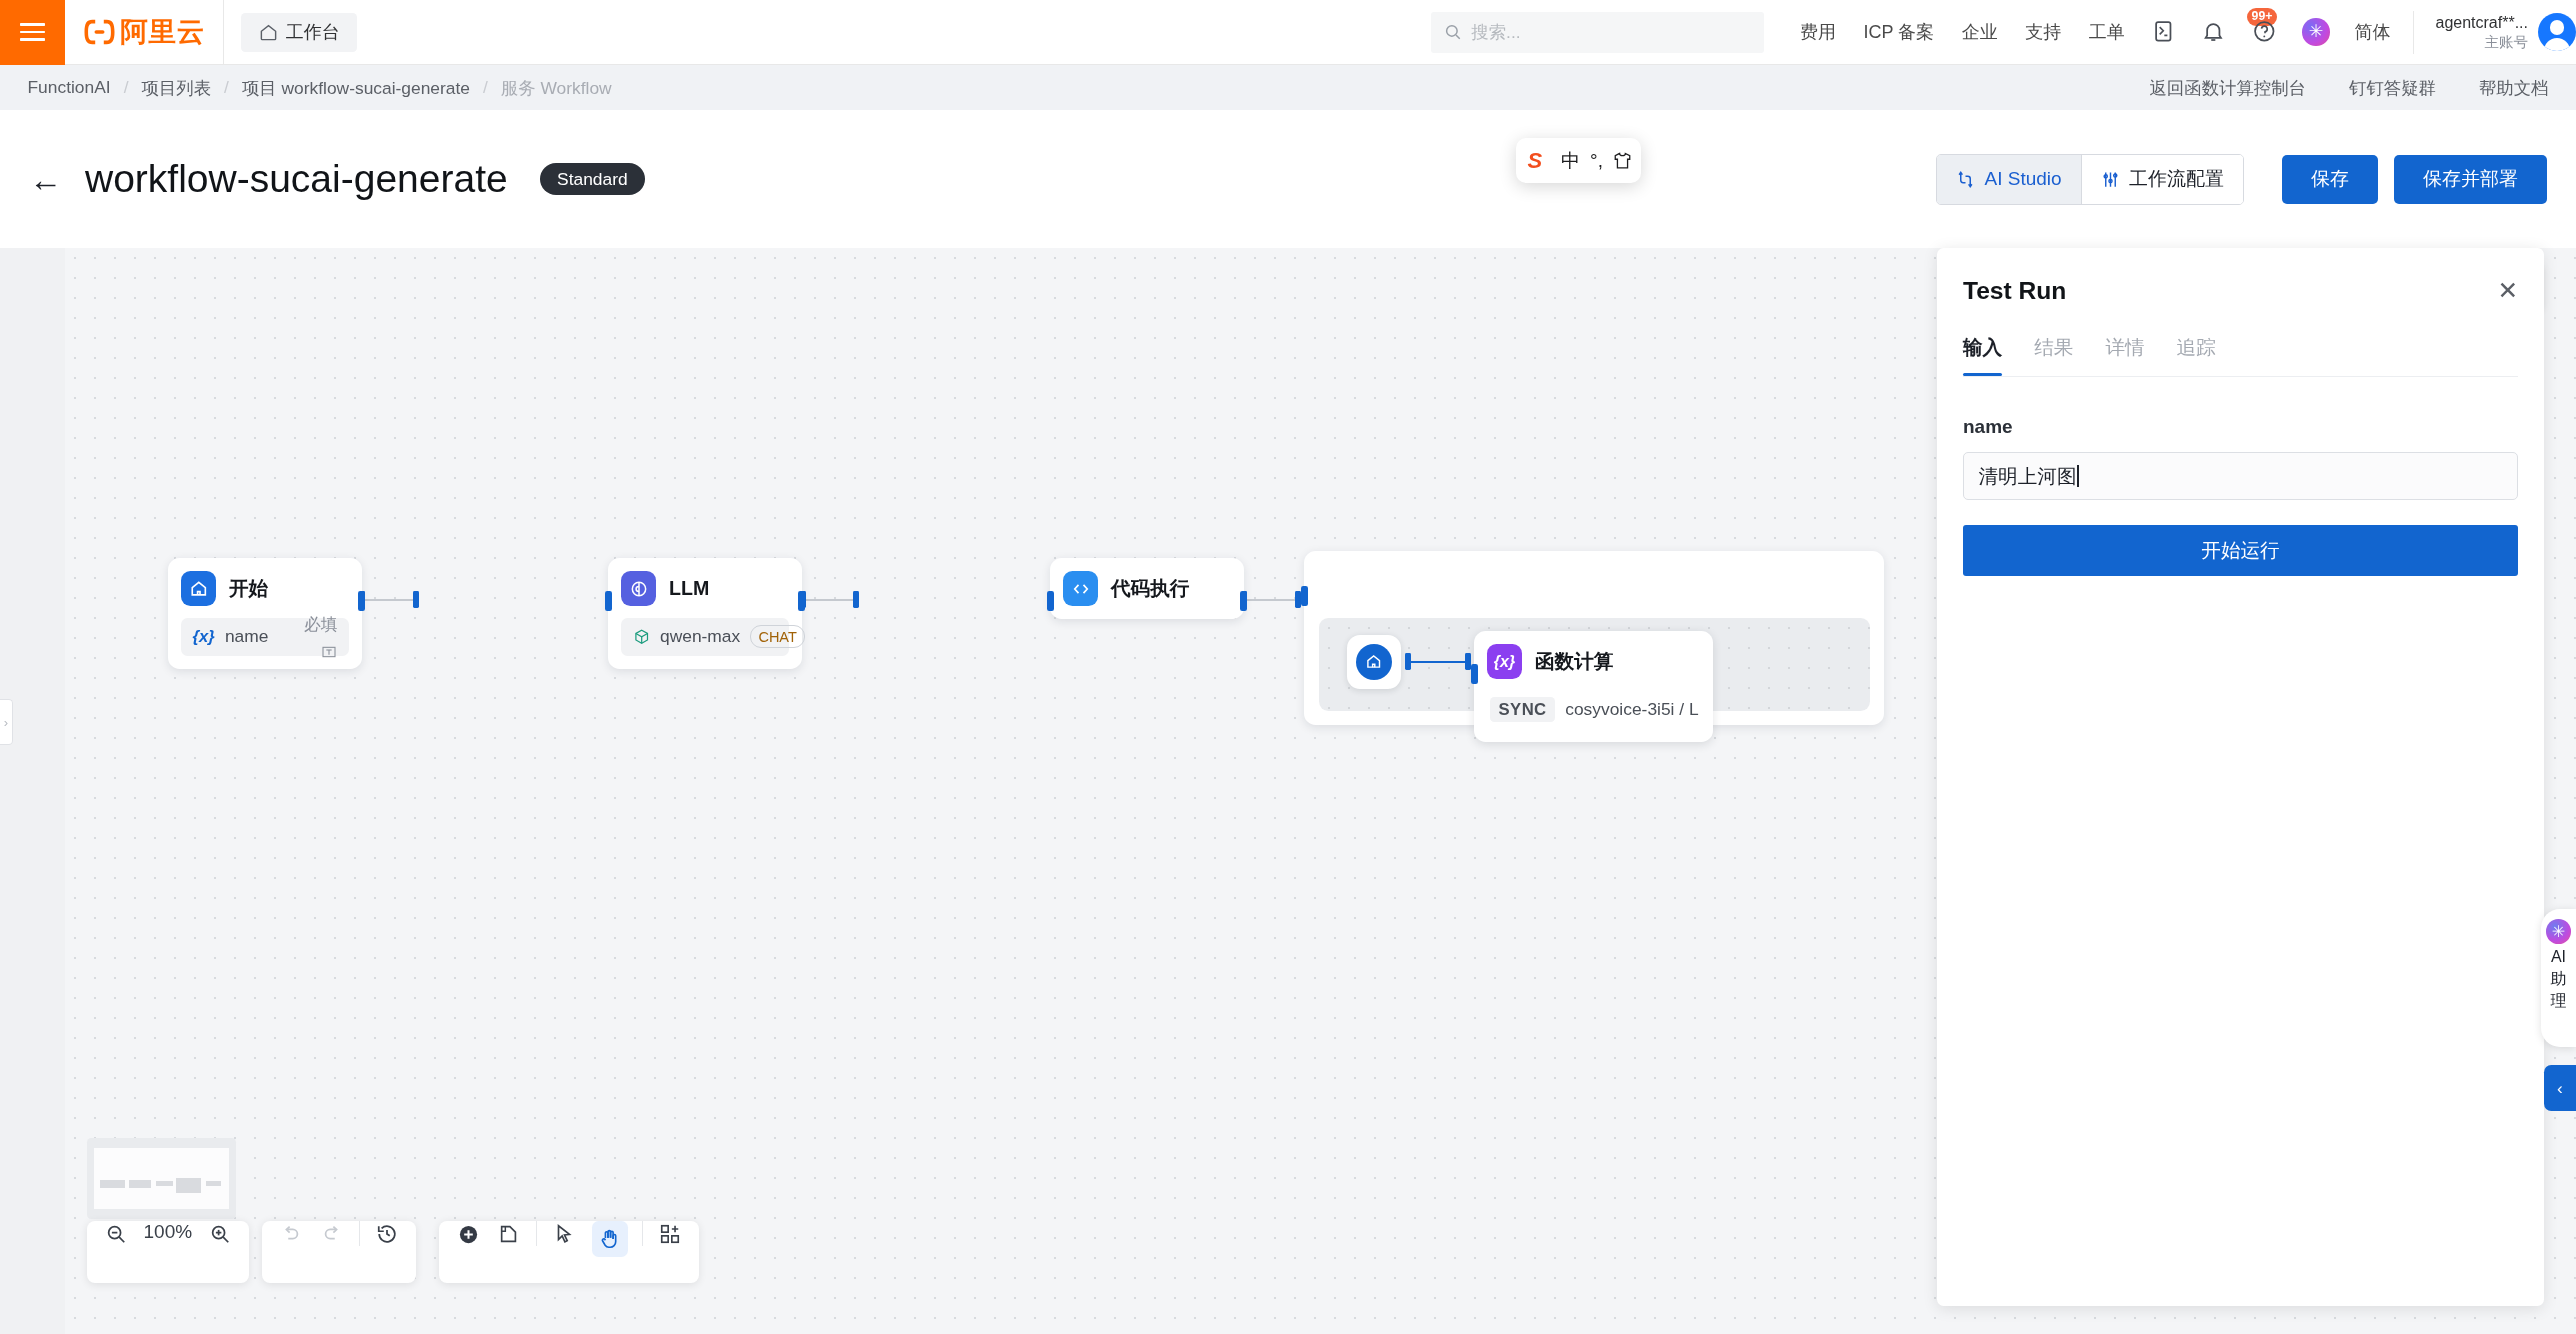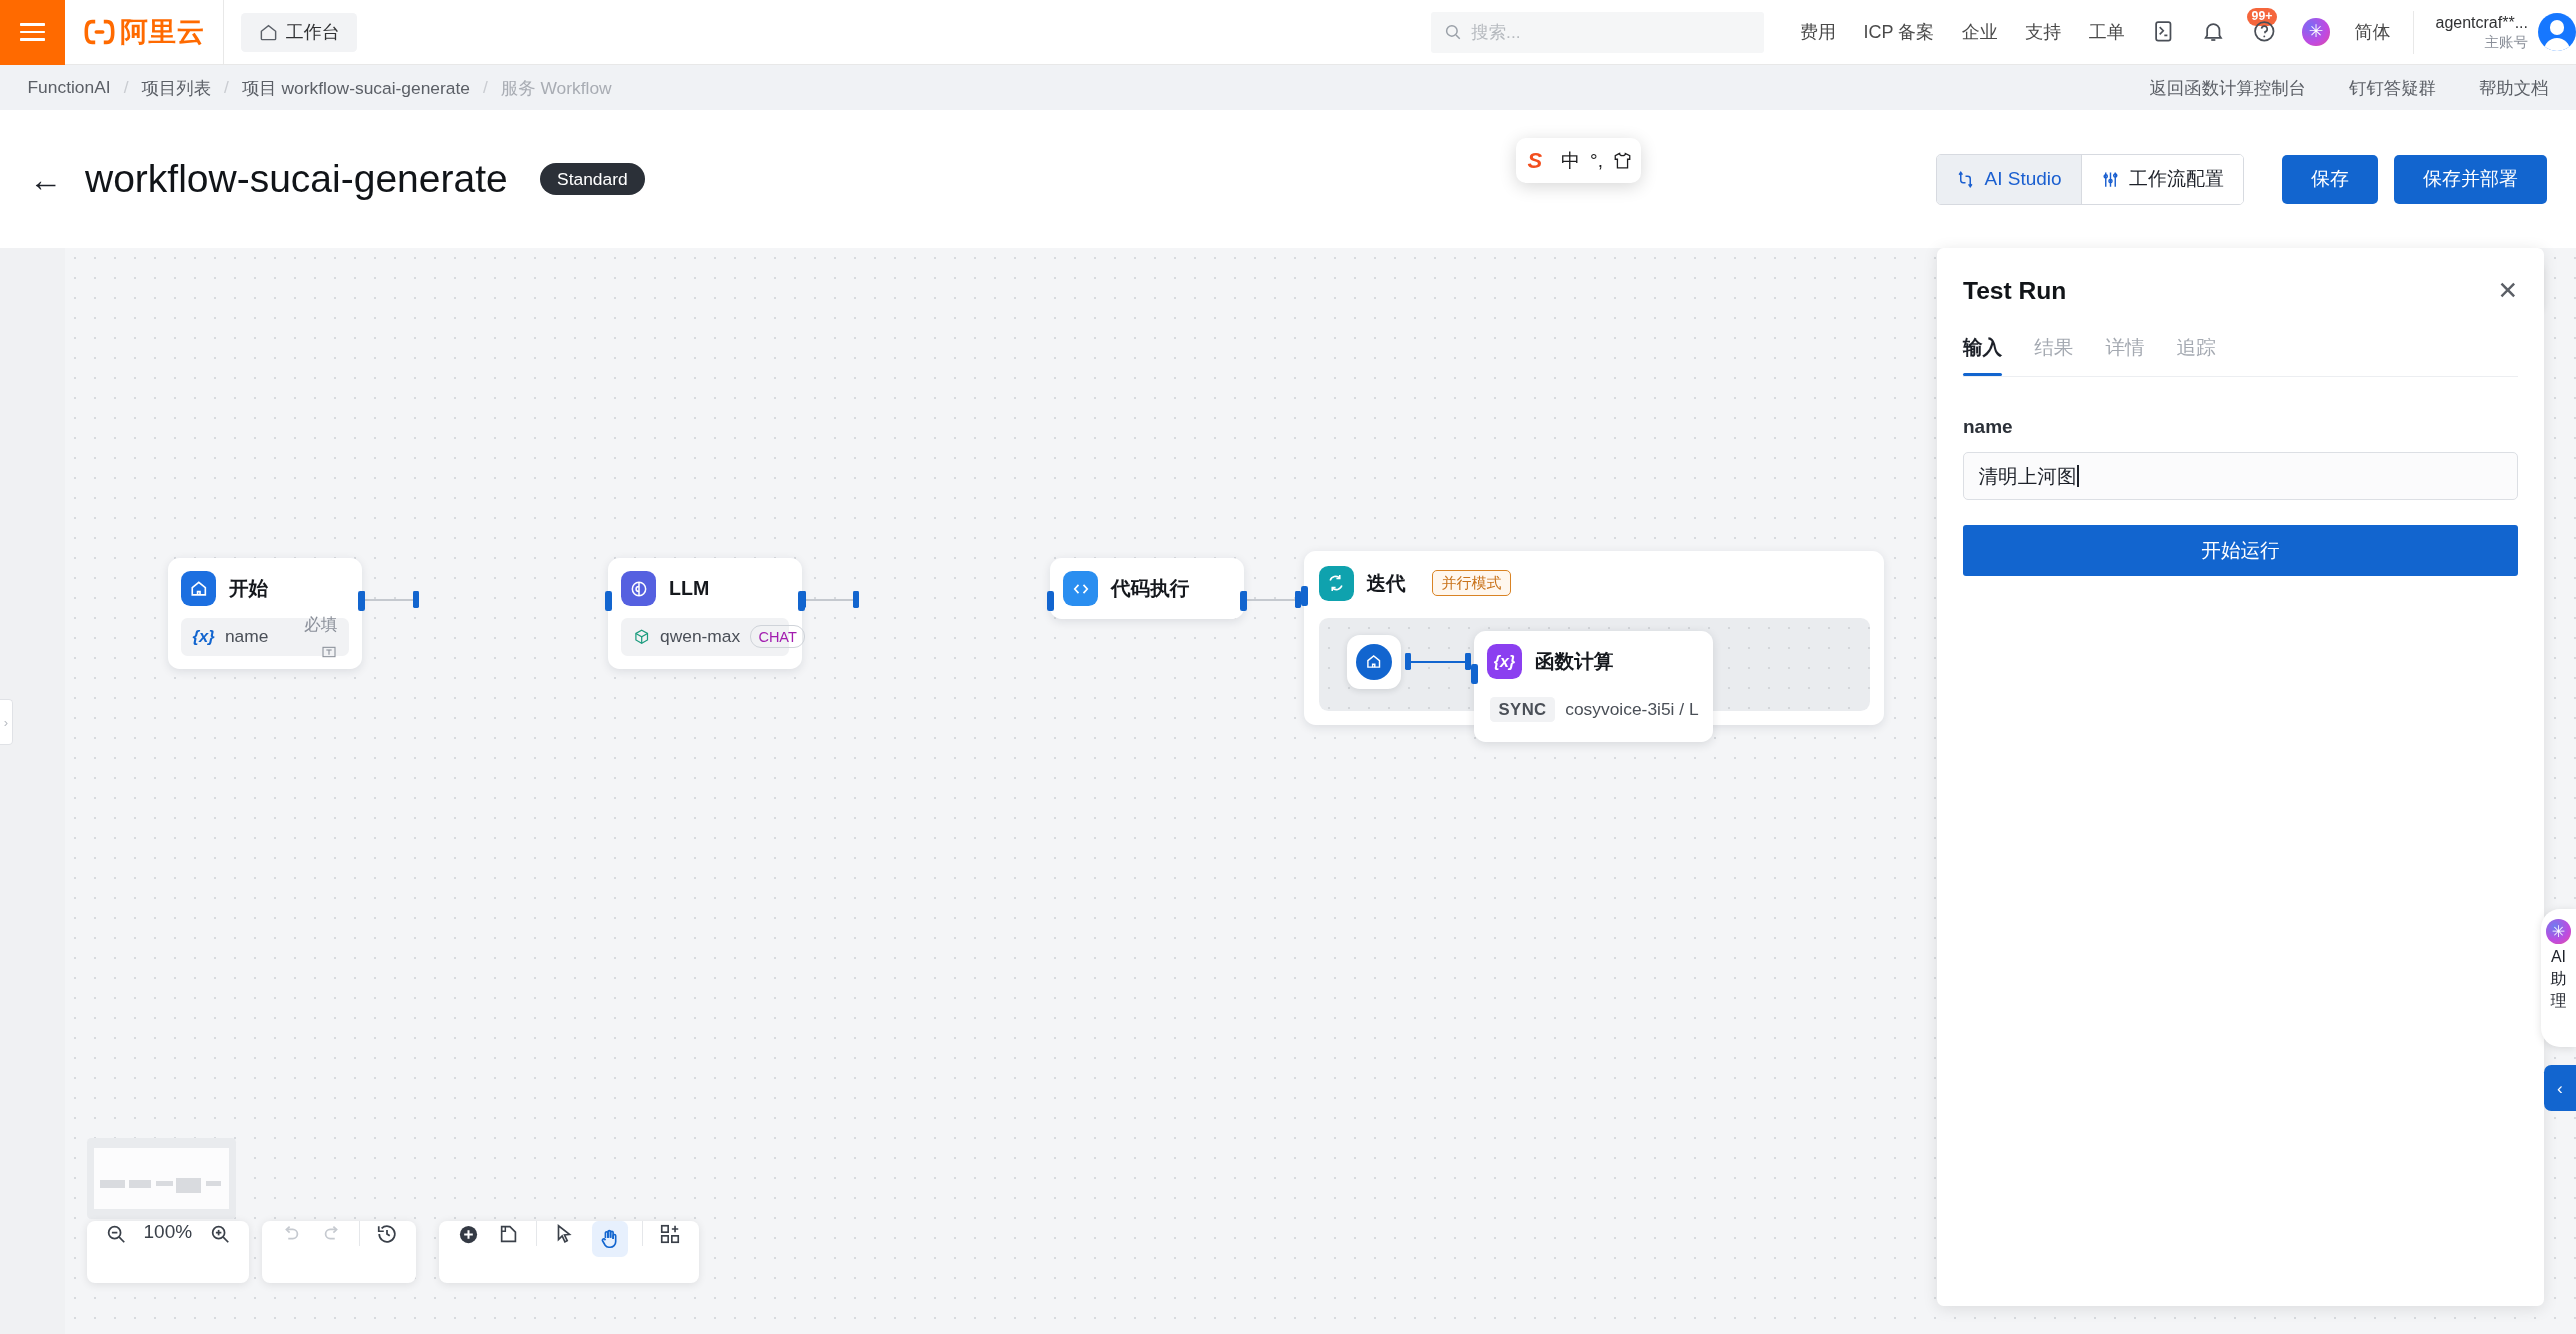--- a/index.html
+++ b/index.html
@@ -166,21 +166,21 @@
   .node-title { font-size: 19.6px; color: #15181d; font-weight: 600; white-space: nowrap; }
   .node-row {
     margin-top: 11.6px; height: 38px; background: #f1f2f4; border-radius: 6.5px;
     display: flex; align-items: center; padding: 0 11.6px; gap: 10px;
   }
   .node-row .lbl { font-size: 17.4px; color: #4a4f57; white-space: nowrap; }
   .node-row .right { margin-left: auto; display: flex; align-items: flex-end; gap: 8.7px; flex-direction: column; }
   .muted { font-size: 16.7px; color: #8a8f99; }
   .chip-outline {
     border: 0.7px solid #cfd3d9; border-radius: 11px; font-size: 14.5px;
-    color: #a21caf; padding: 2.2px 7.2px; white-space: nowrap;
+    color: #a16207; padding: 2.2px 7.2px; white-space: nowrap;
   }
   .port {
     position: absolute; width: 6.5px; height: 20px; background: #1265cf; border-radius: 2.2px;
   }
   .edge { position: absolute; height: 2.2px; background: #c5c9cf; }
   .edge-cap { position: absolute; width: 5.8px; height: 17.4px; background: #1265cf; border-radius: 1.4px; }
   .badge-parallel {
     border: 0.7px solid #d98324; color: #c9731b; background: #fff7ee;
     font-size: 15px; border-radius: 5px; padding: 2.9px 8.7px; margin-left: 13px; white-space: nowrap;
   }
@@ -529,32 +529,20 @@
             <path d="M15 7 L19.5 12 L15 17"></path>
         </svg>
       </span>
       <span class="node-title">代码执行</span>
     </div>
     <span class="port" style="left:-2.9px; top:33px;"></span>
     <span class="port" style="right:-2.9px; top:33px;"></span>
   </div>
 
   <div class="node" style="left:1239px; top:303px; width:580px; height:174px; padding:14.5px;">
-    <div class="node-head">
-      <span class="node-ico" style="background:#0fa2ae;">
-        <svg width="20" height="20" viewBox="0 0 24 24" fill="none" stroke="#fff" stroke-width="1.9">
-          <path d="M5 9 a7 7 0 0 1 11.5-3"></path>
-            <path d="M19 15 a7 7 0 0 1-11.5 3"></path>
-          <path d="M16.5 2.5 v4 h-4"></path>
-            <path d="M7.5 21.5 v-4 h4"></path>
-        </svg>
-      </span>
-      <span class="node-title">迭代</span>
-      <span class="badge-parallel">并行模式</span>
-    </div>
     <span class="port" style="left:-2.9px; top:35px;"></span>
 
     <div class="loop-body" style="left:14.5px; top:67px; right:14.5px; height:93px;"></div>
 
     <div class="mini-start" style="left:43px; top:84px;">
       <span class="dot">
         <svg width="17.4" height="17.4" viewBox="0 0 24 24" fill="none" stroke="#fff" stroke-width="2">
           <path d="M4 10.5 L12 4 L20 10.5 V19.5 H4 Z"></path>
             <path d="M10.5 19.5 v-4 h3 v4"></path>
         </svg>

